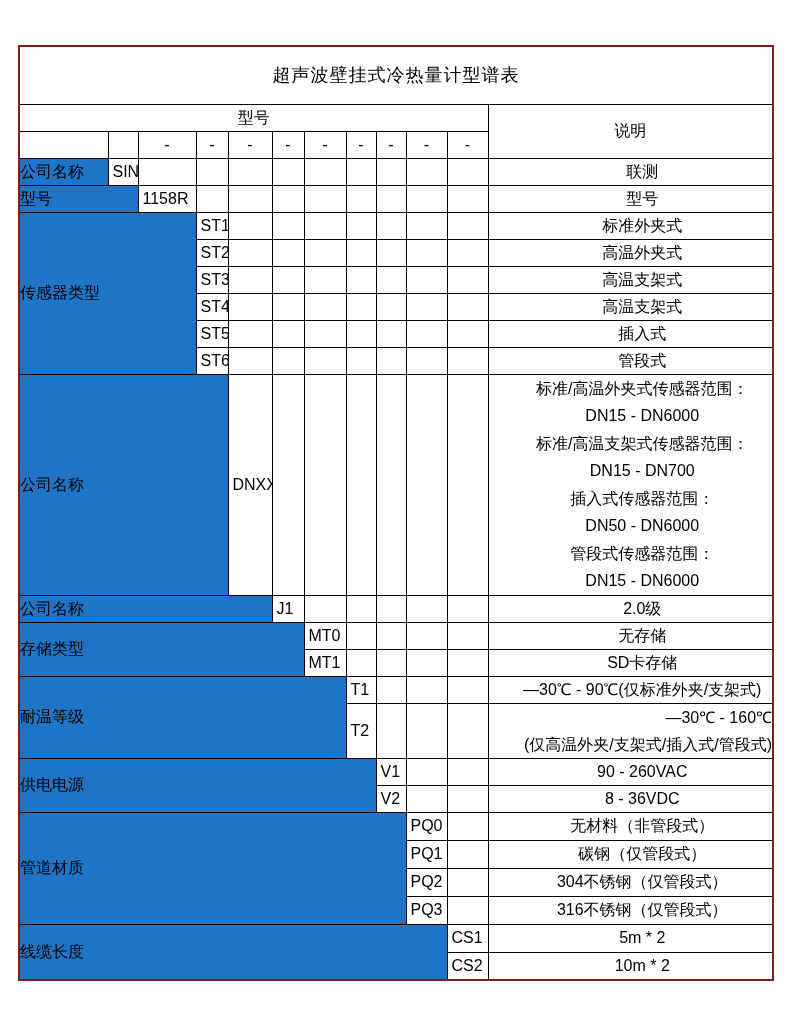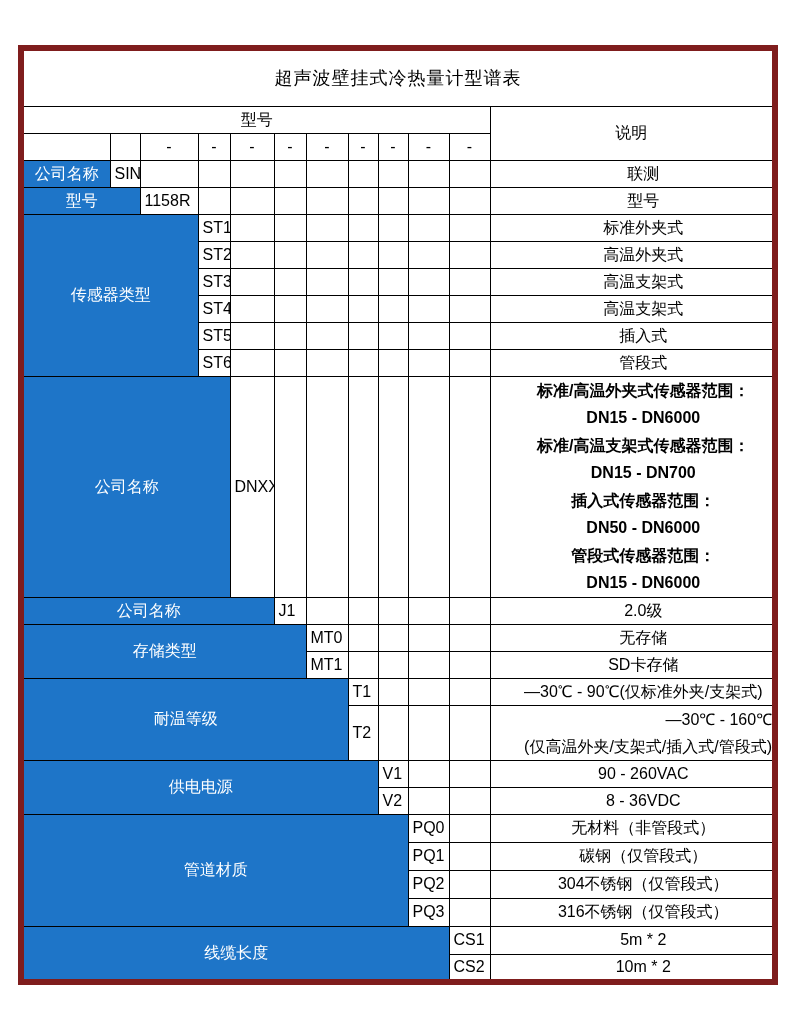--- a/index.html
+++ b/index.html
@@ -5,43 +5,42 @@
   html,body{margin:0;padding:0;}
   body{
     width:790px;height:1032px;background:#ffffff;
     font-family:"Liberation Sans",sans-serif;
     position:relative;
   }
   table.spec{
     position:absolute;left:18px;top:45px;
     width:754px;
     border-collapse:collapse;table-layout:fixed;
-    border:6px solid #7f1d1d;
+    border:2px solid #7f1d1d;
   }
   td{
     border:1px solid #000;
     padding:0;
     font-size:16px;
     color:#000;
     vertical-align:middle;
     overflow:hidden;
     white-space:nowrap;
     line-height:1.25;
   }
   .h58{height:58px}.h27{height:27px}.h28{height:28px}.h55{height:55px}.h220{height:220px}
   .title-cell{font-size:18px;text-align:center;letter-spacing:1px;}
   .center{text-align:center;}
   .blue{
     background:var(--accent,#1e75c8);
-    color:#ffffff;
-    text-align:center;
+    color:#000000;
   }
   .code{text-align:left;padding-left:4px;}
   .desc{text-align:center;padding-left:24px;}
-  .lines span{display:block;line-height:27.5px;text-align:center;font-weight:bold;}
+  .lines span{display:block;line-height:27.5px;text-align:center;}
   .lines2 span{display:block;line-height:27px;text-align:right;}
 </style>
 </head>
 <body>
 
 <table class="spec">
   <colgroup>
     <col style="width:89px">
       <col style="width:30px">
       <col style="width:58px">

